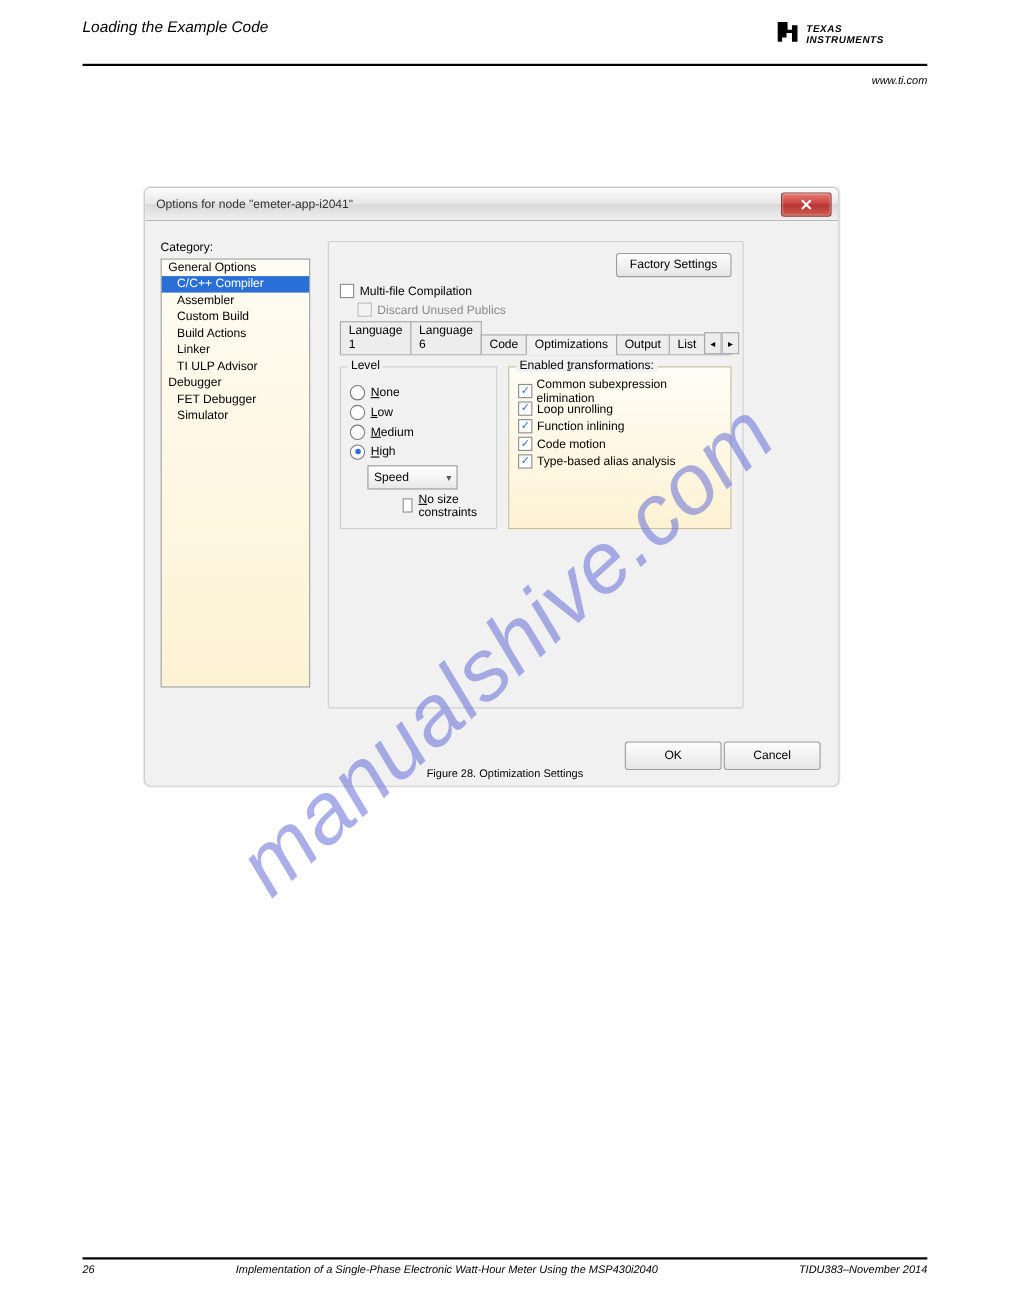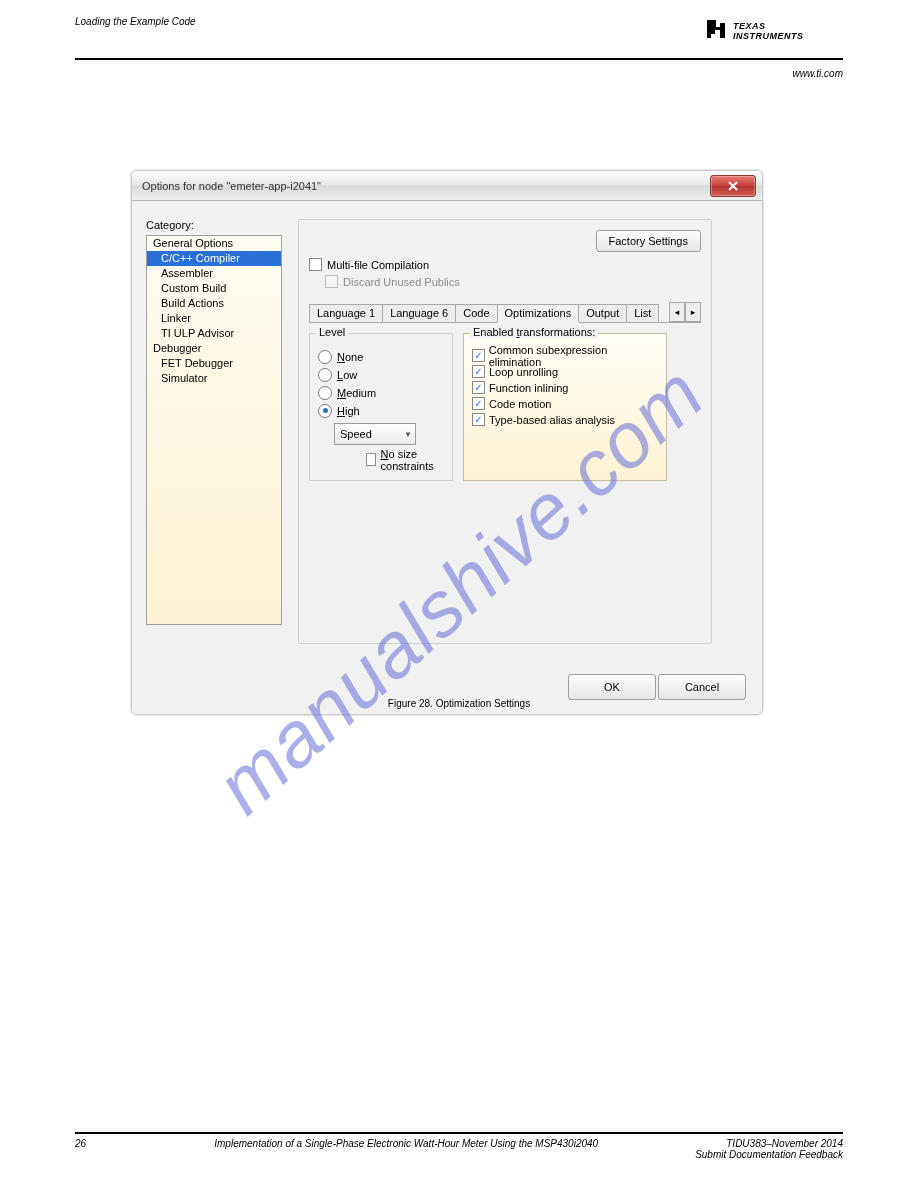--- a/index.html
+++ b/index.html
@@ -18,21 +18,21 @@
   .page-header-wrap { padding: 16px 75px 0 75px; }
   .header-row {
     display: flex;
     justify-content: space-between;
     align-items: flex-start;
     font-size: 10px;
     font-style: italic;
     font-family: Arial, sans-serif;
     color: #000;
   }
-  .header-left .ln1 { font-size: 10px; }
+  .header-left .ln1 { font-size: 14px; }
   .ti-logo { width: 140px; height: 30px; position: relative; }
   .ti-logo svg { width: 100%; height: auto; }
   .hrule {
     height: 2px;
     background: #000;
     margin: 12px 0 8px 0;
   }
   .header-caption {
     font-size: 10px;
     font-style: italic;
@@ -85,21 +85,21 @@
     background: linear-gradient(#fffcf3,#fdf2d3);
     border: 1px solid #a0a0a0;
     box-sizing: border-box;
     font-size: 11px;
     color: #000;
   }
   .catlist .item { padding: 1px 4px 1px 6px; line-height: 13px; white-space: nowrap; }
   .catlist .item.child { padding-left: 14px; }
   .catlist .item.selected { background: #2a6fd6; color: #fff; }
   .mainpanel {
-    width: 414px;
+    width: 378px;
     border: 1px solid #cfcfcf;
     background: #f1f1f1;
     border-radius: 2px;
     padding: 10px 10px 12px 10px;
     box-sizing: border-box;
   }
   .factory {
     float: right;
     background: linear-gradient(#fdfdfd,#e6e6e6);
     border: 1px solid #9d9d9d;
@@ -383,17 +383,14 @@
 
   <div class="fig-caption">Figure 28. Optimization Settings</div>
 
   <div class="footer">
     <div class="hrule"></div>
     <div class="footer-row">
       <span>26</span>
       <span class="mid">Implementation of a Single-Phase Electronic Watt-Hour Meter Using the MSP430i2040</span>
       <span>TIDU383–November 2014</span>
     </div>
-    <div class="footer-row" style="justify-content:flex-end;">
-      <span>Submit Documentation Feedback</span>
-    </div>
   </div>
 </div>
 
 </body></html>

